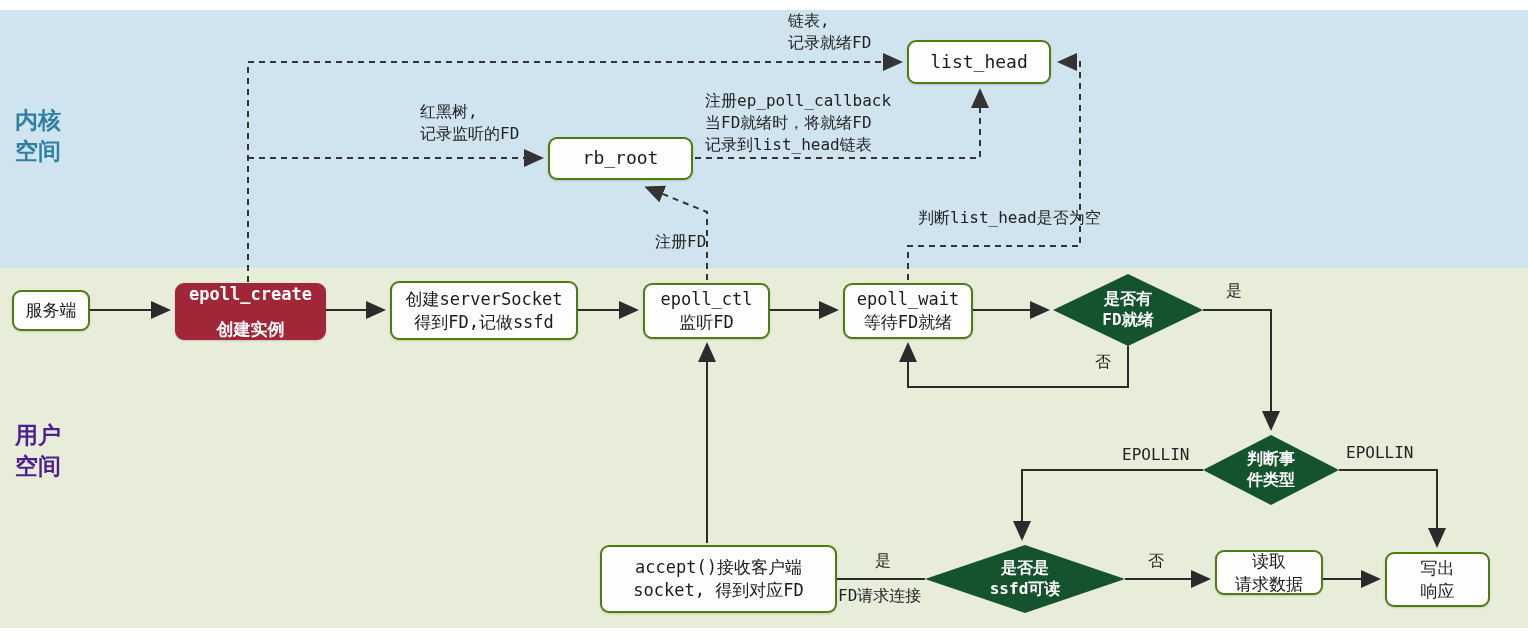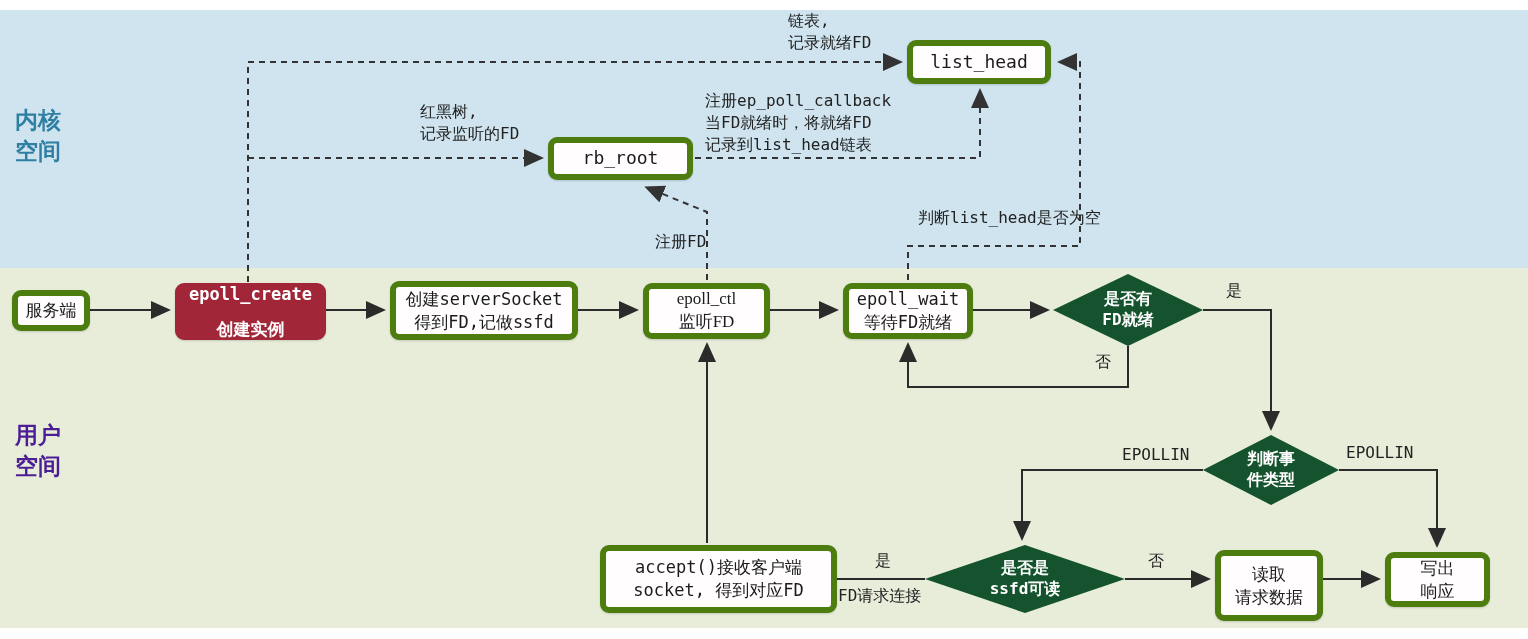--- a/index.html
+++ b/index.html
@@ -9,21 +9,21 @@
     font-family:"DejaVu Sans Mono","Liberation Sans",sans-serif;
     overflow:hidden;
   }
   .band { position:absolute; left:0; width:100%; }
   .band-kernel { top:10px; height:258px; background:#cfe4ef; }
   .band-user { top:268px; height:360px; background:#e8edda; }
 
   .arrow-layer { position:absolute; left:0; top:0; width:1528px; height:639px; }
 
   .node {
-    position:absolute; background:#fffdfd; border:6px solid #4d7c0f; border-radius:9px;
+    position:absolute; background:#fffdfd; border:2px solid #4d7c0f; border-radius:9px;
     display:flex; flex-direction:column; align-items:center; justify-content:center;
     color:#1b1b1b; font-size:17px; line-height:1.35; text-align:center;
     box-shadow:0 1px 2px rgba(0,0,0,0.15);
   }
   .node.filled { background:#a02638; border-color:#a02638; color:#ffffff; font-weight:bold;gap:12px; }
 
   .diamond {
     position:absolute; background:#14532d; color:#ffffff; font-weight:bold;
     display:flex; flex-direction:column; align-items:center; justify-content:center;
     clip-path:polygon(50% 0, 100% 50%, 50% 100%, 0 50%);
@@ -97,33 +97,33 @@
     <div>服务端</div>
   </div>
   <div class="node filled" style="left:175px; top:283px; width:151px; height:57px;">
     <div>epoll_create</div>
     <div>创建实例</div>
   </div>
   <div class="node" style="left:390px; top:281px; width:188px; height:59px;">
     <div>创建serverSocket</div>
     <div>得到FD,记做ssfd</div>
   </div>
-  <div class="node" style="left:643px; top:283px; width:127px; height:56px;font-family:Liberation Serif, serif;">
+  <div class="node" style="left:643px; top:283px; width:127px; height:56px;">
     <div>epoll_ctl</div>
     <div>监听FD</div>
   </div>
   <div class="node" style="left:843px; top:283px; width:130px; height:56px;">
     <div>epoll_wait</div>
     <div>等待FD就绪</div>
   </div>
   <div class="node" style="left:600px; top:545px; width:237px; height:68px;">
     <div>accept()接收客户端</div>
     <div>socket, 得到对应FD</div>
   </div>
-  <div class="node" style="left:1215px; top:550px; width:108px; height:71px;">
+  <div class="node" style="left:1215px; top:550px; width:108px; height:45px;">
     <div>读取</div>
     <div>请求数据</div>
   </div>
   <div class="node" style="left:1385px; top:552px; width:105px; height:55px;">
     <div>写出</div>
     <div>响应</div>
   </div>
 
   <div class="diamond" style="left:1053px; top:274px; width:150px; height:72px;">
     <div>是否有</div>

